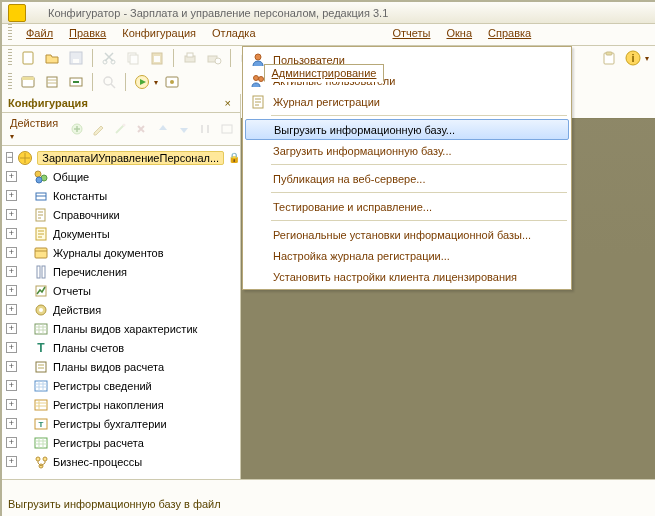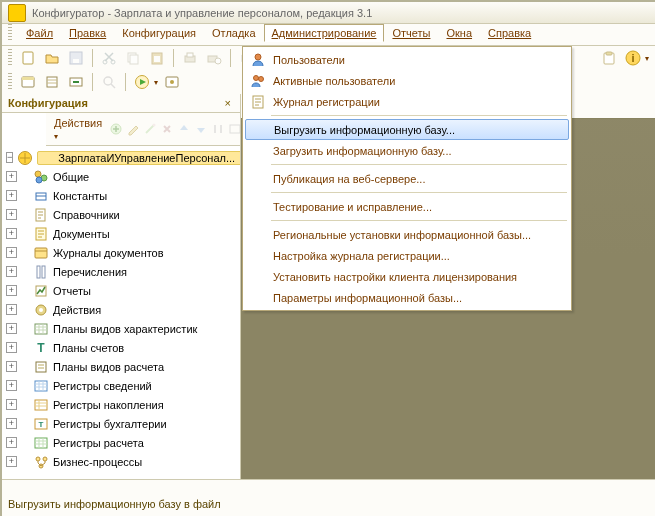--- a/index.html
+++ b/index.html
@@ -12,21 +12,21 @@
     background: #ece9d8;
     color: #000;
     overflow: hidden;
     border: 1px solid #b5b296;
     box-sizing: border-box;
     position: relative;
   }
   .titlebar {
     display: flex;
     align-items: center;
-    gap: 6px;
+    gap: 22px;
     padding: 3px 6px;
     height: 22px;
     box-sizing: border-box;
     background: linear-gradient(#fdfcf8,#ece9d8);
     border-bottom: 1px solid #cecab0;
   }
   .titlebar .app-icon {
     width: 16px;
     height: 16px;
     background: #ffcf00;
@@ -58,20 +58,21 @@
     cursor: default;
     position: relative;
   }
   .menubar .mi .ul { text-decoration: underline; }
   .menubar .mi.active {
     background: #fff;
     border: 1px solid #b7a878;
     border-bottom: 1px solid #fff;
     padding: 2px 7px;
     z-index: 30;
+    margin-top: 40px;
   }
   .toolbars {
     background: #fdfcf8;
     border-bottom: 1px solid #cecab0;
   }
   .toolbar-row {
     display: flex;
     align-items: center;
     padding: 2px 6px;
     gap: 4px;
@@ -127,21 +128,20 @@
     font-weight: normal;
     padding: 0 3px;
   }
   .panel-actions {
     display: flex;
     align-items: center;
     gap: 3px;
     padding: 2px 4px;
     background: #fdfcf8;
     border-bottom: 1px solid #cecab0;
-    margin-left: 44px;
   }
   .panel-actions .alabel {
     color: #7a3d00;
     padding: 2px 4px;
   }
   .panel-actions .dd {
     font-size: 8px;
     color: #7a3d00;
   }
   .searchbox {
@@ -183,21 +183,21 @@
     height: 11px;
     display: block;
   }
   .tree-row .node-icon {
     width: 16px;
     height: 16px;
   }
   .tree-row.root .label {
     background: #ffe89a;
     border: 1px solid #e5c95b;
-    padding: 0 20px;
+    padding: 0 4px;
     border-radius: 2px;
   }
   .tree-row.root .lock {
     color: #b4952d;
     font-size: 10px;
   }
   .right-area {
     flex: 1;
     position: relative;
     background: linear-gradient(#8e8868,#8b8564 40%,#8b8564);
@@ -755,21 +755,17 @@
     <span class="dm-label">Региональные установки информационной базы...</span>
   </div>
   <div class="dm-item">
     <span class="dm-icon"></span>
     <span class="dm-label">Настройка журнала регистрации...</span>
   </div>
   <div class="dm-item">
     <span class="dm-icon"></span>
     <span class="dm-label">Установить настройки клиента лицензирования</span>
   </div>
-  <div class="dm-item">
-    <span class="dm-icon"></span>
-    <span class="dm-label">Параметры информационной базы...</span>
-  </div>
 </div>
 
 <div class="statusbar">
   <span>Выгрузить информационную базу в файл</span>
 </div>
 
 </body></html>

